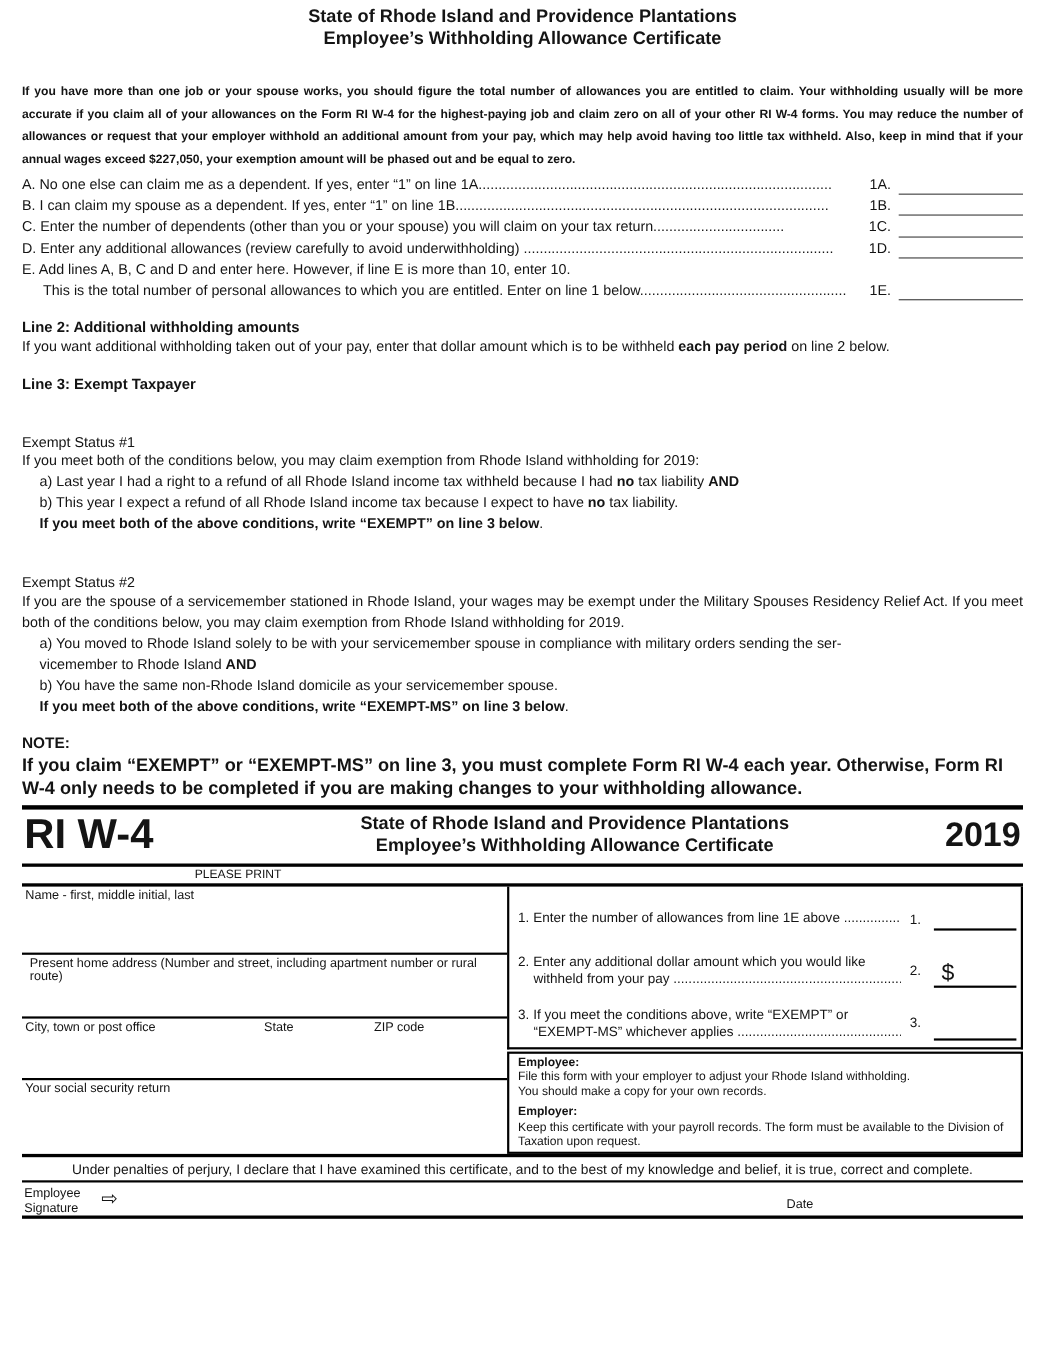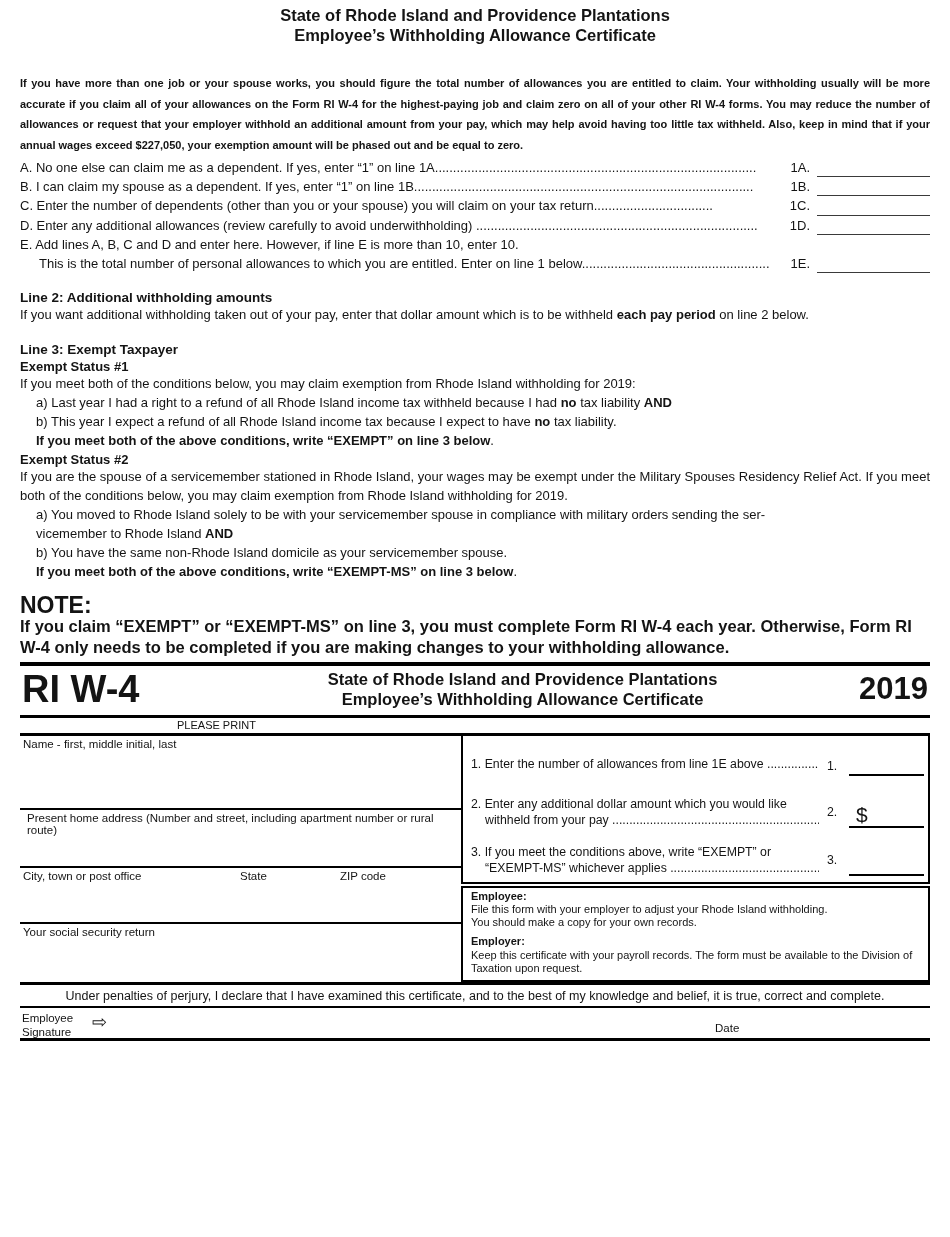--- a/index.html
+++ b/index.html
@@ -23,46 +23,46 @@
   .allow-group { margin-top: 3px; }
   .allow-row { display: flex; align-items: flex-end; font-size: 13px; line-height: 19.2px; }
   .allow-text { flex: 1; white-space: nowrap; overflow: hidden; }
   .allow-text.cont { padding-left: 19px; }
   .allow-code { margin-left: 3px; white-space: nowrap; }
   .allow-blank { width: 113px; border-bottom: 1.3px solid #3a3a3a; height: 16px; margin-left: 7px; flex: none; }
   .allow-plain { font-size: 13px; line-height: 19.2px; }
 
   
   .body-text { font-size: 13px; line-height: 19.5px; text-align: justify; }
-  .exempt-heading { font-weight: bold; font-size: 13px; margin-top: 2px; }
+  .exempt-heading { font-weight: normal; font-size: 13px; margin-top: 37px; }
   .exempt-line { font-size: 13px; line-height: 19px; }
   .indent { padding-left: 16px; }
   .b { font-weight: bold; }
 
   
-  .note-heading { font-size: 23px; font-weight: bold; margin-top: 13px; line-height: 22px; }
+  .note-heading { font-size: 14px; font-weight: bold; margin-top: 13px; line-height: 22px; }
   .note-body { font-size: 16.5px; font-weight: bold; line-height: 21.5px; }
 
   
   .form-bar {
     margin-top: 3px;
     border-top: 4px solid #000; border-bottom: 3px solid #000;
     display: flex; align-items: center; padding: 2px 0 4px 0;
   }
   .form-code { width: 215px; font-size: 38px; font-weight: bold; letter-spacing: 0px; padding-left: 2px; }
   .form-bar-title { flex: 1; text-align: center; font-weight: bold; font-size: 16.5px; line-height: 20px; }
   .form-year { width: 120px; font-size: 31px; font-weight: bold; text-align: right; padding-right: 2px; }
 
   .please-print { border-bottom: 3px solid #000; font-size: 11px; padding: 1px 0 2px 157px; }
 
   
   .form-table { display: flex; border-bottom: 3px solid #000; }
   .fleft { width: 441px; }
   .fl-row { border-bottom: 2px solid #000; font-size: 11.5px; padding: 2px 0 0 3px; }
-  .fl-row.name { height: 74px; }
+  .fl-row.name { height: 62px; }
   .fl-row.addr { height: 58px; padding-left: 7px; }
   .fl-row.city { height: 56px; display: flex; }
   .fl-row.ssn  { height: 58px; border-bottom: none; }
   .city-cell1 { width: 217px; }
   .city-cell2 { width: 100px; }
   .city-cell3 { flex: 1; }
 
   .fright { flex: 1; display: flex; flex-direction: column; }
   .items-box {
     border-left: 2px solid #000; border-right: 2px solid #000; border-bottom: 2px solid #000;

